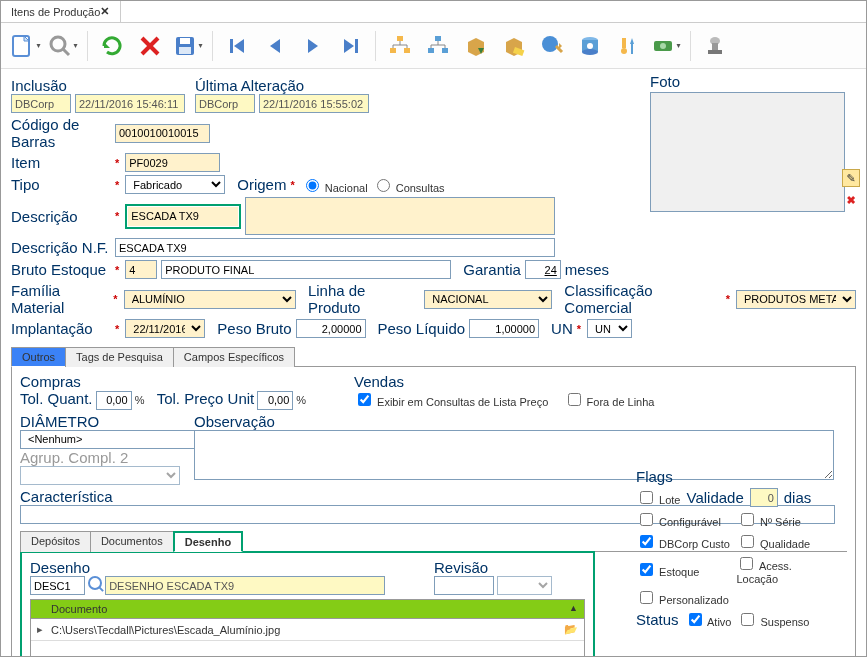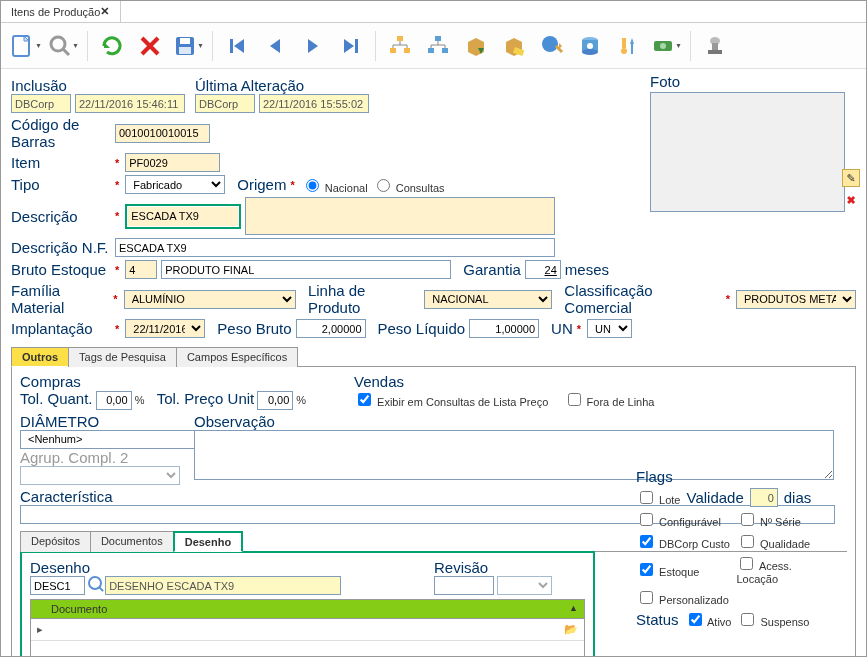--- a/index.html
+++ b/index.html
@@ -19,21 +19,21 @@
   input[readonly].gray { background: #fef9c3; color: #555; }
   .yellow { background: #fff2cc !important; }
   .row { display: flex; align-items: center; margin-bottom: 3px; gap: 4px; }
   .col-label { width: 100px; }
   .foto-box { position: absolute; right: 21px; top: 4px; width: 195px; }
   .foto-frame { height: 120px; border: 1px solid #7f9db9; background: #f0f0f0; margin-top: 2px; }
   .side-icons { position: absolute; right: 6px; top: 100px; display: flex; flex-direction: column; gap: 4px; }
   .side-icons span { width: 18px; height: 18px; display: flex; align-items: center; justify-content: center; }
   .tabstrip { display: flex; border-bottom: 1px solid #999; margin-top: 8px; }
   .tabstrip .tab { padding: 3px 10px; border: 1px solid #999; border-bottom: none; background: #f0f0f0; margin-right: -1px; cursor: pointer; position: relative; top: 1px; }
-  .tabstrip .tab.active { background: #fde047; font-weight: bold; border-bottom: 1px solid #fff; }
+  .tabstrip .tab.active { background: #3b82f6; font-weight: normal; border-bottom: 1px solid #fff; }
   .panel { border: 1px solid #999; border-top: none; padding: 6px 8px; }
   .subtabs { display: flex; border-bottom: 1px solid #999; margin-top: 6px; }
   .subtabs .tab { padding: 3px 10px; border: 1px solid #999; border-bottom: none; background: #f0f0f0; margin-right: -1px; cursor: pointer; position: relative; top: 1px; }
   .subtabs .tab.active { background: #fff; font-weight: bold; border: 2px solid #00a070; border-bottom: 1px solid #fff; }
   .desenho-box { border: 2px solid #00a070; padding: 6px 8px; margin-top: -1px; }
   .grid { border: 1px solid #999; margin-top: 4px; }
   .grid-header { background: #84cc16; border-bottom: 1px solid #999; padding: 3px 20px; text-align: left; position: relative; }
   .grid-header .sort { position: absolute; right: 6px; top: 3px; font-size: 9px; }
   .grid-row { display: flex; align-items: center; border-bottom: 1px solid #ddd; padding: 4px 6px; }
   .rowmark { width: 14px; color: #555; }
@@ -327,35 +327,36 @@
         <div class="tab">Depósitos</div>
         <div class="tab">Documentos</div>
         <div class="tab active">Desenho</div>
       </div>
       <div class="desenho-box" style="width:575px">
         <div class="row">
           <div style="width:400px">
             <span class="lbl">Desenho</span><br>
             <input type="text" style="width: 55px;" value="DESC1">
             <span class="magnifier"></span>
-            <input type="text" readonly="" class="gray" style="width: 236px;" value="DESENHO ESCADA TX9">
+            <input type="text" readonly="" class="gray" style="width: 280px;" value="DESENHO ESCADA TX9">
           </div>
           <div>
             <span class="lbl">Revisão</span><br>
             <input type="text" style="width: 60px;">
             <select style="width:55px" disabled=""></select>
           </div>
         </div>
         <div class="grid">
           <div class="grid-header">
             <span>Documento</span>
             <span class="sort">▲</span>
           </div>
           <div class="grid-row">
             <span class="rowmark">▸</span>
+            <span>C:\Users\Tecdall\Pictures\Escada_Alumínio.jpg</span>
             <span class="folder-icon">📂</span>
           </div>
           <div class="grid-row" style="height:18px"></div>
         </div>
       </div>
 
       <div class="flags-box">
         <span class="lbl">Flags</span>
         <div class="flag-row">
           <label><input type="checkbox" class="chk" style=""> <span>Lote</span></label>

